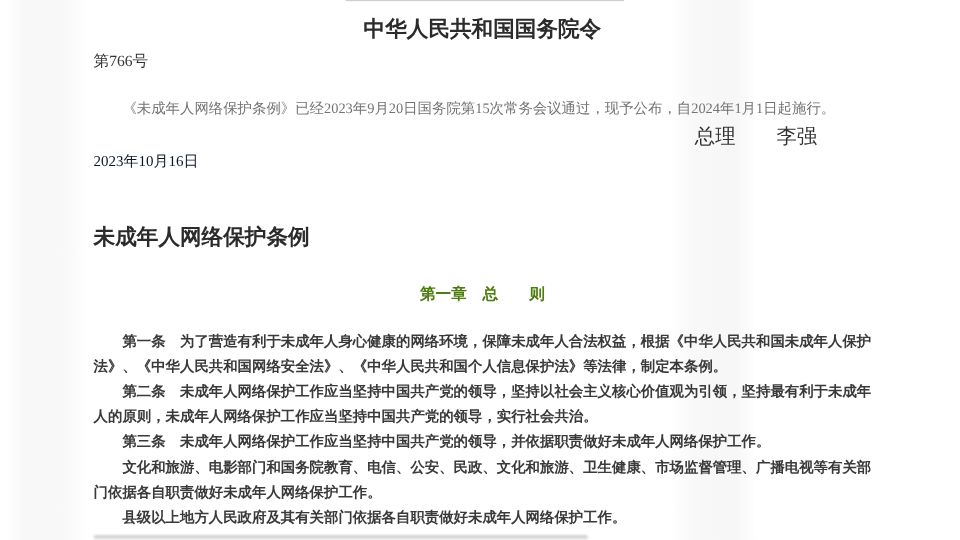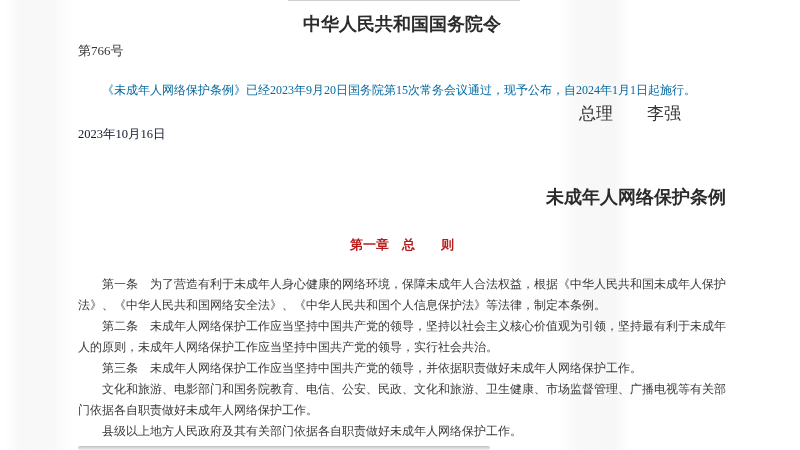--- a/index.html
+++ b/index.html
@@ -72,21 +72,21 @@
     line-height: 13px;
     text-align: left;
     color: #333333;
   }
   .announcement {
     margin: 23px 0 0 0;
     font-size: 12px;
     line-height: 21px;
     text-indent: 2em;
     text-align: justify;
-    color: #0369a1;
+    color: #737373;
   }
   .sig-name {
     margin-top: 2px;
     font-size: 17px;
     line-height: 21px;
     text-align: right;
     padding-right: 45px;
     color: #333333;
   }
   .sig-date {
@@ -94,41 +94,42 @@
     line-height: 21px;
     text-align: left;
     padding-right: 19px;
     color: #0f172a;
   }
   .reg-title {
     margin: 42px 0 0 0;
     font-size: 18px;
     line-height: 21px;
     font-weight: bold;
-    text-align: right;
+    text-align: left;
     color: #2b2b2b;
   }
   .chapter {
     margin: 29px 0 0 0;
     font-size: 13px;
     line-height: 15px;
     font-weight: bold;
     text-align: center;
-    color: #b91c1c;
+    color: #4d7c0f;
   }
   .articles {
     margin-top: 22px;
   }
   .articles p {
     margin: 0;
     font-size: 12px;
     line-height: 21px;
     text-indent: 2em;
     text-align: justify;
     color: #3a3a3a;
+    font-weight: bold;
   }
   
   .clipped-line {
     position: absolute;
     left: 78px;
     top: 446px;
     width: 412px;
     height: 4px;
     border-radius: 2px;
     background: linear-gradient(to bottom,

